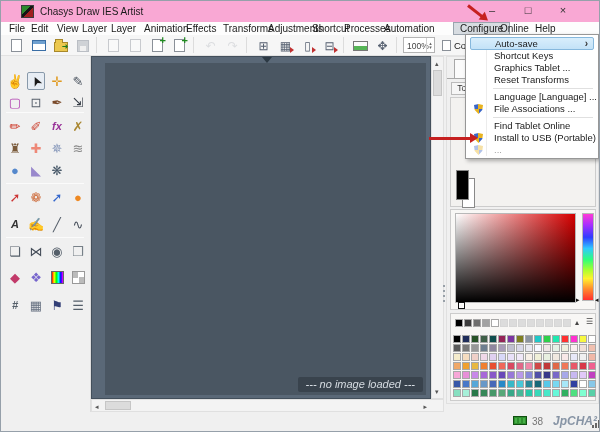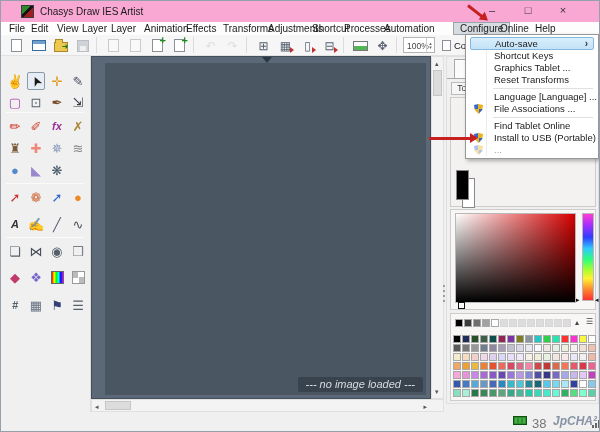--- a/index.html
+++ b/index.html
@@ -118,21 +118,21 @@
   #swmenu { position:absolute; left:135px; top:4px; font-size:8px; color:#444; line-height:1; }
   #palgrid { position:absolute; left:2px; top:21px; width:144px; display:flex; flex-wrap:wrap; }
   #splitgrip { position:absolute; left:-4px; top:228px; width:3px; }
   .grip-dot { width:2px; height:2px; background:#98a0a8; margin-bottom:3px; }
   
   #statusbar { position:absolute; left:0; top:411px; width:598px; height:19px; background:#f0f0f0; }
   #memchip { position:absolute; left:512px; top:4px; width:14px; height:9px; background:#2f8f2f;
     border:1px solid #0f4f0f; }
   #memchip::before { content:""; position:absolute; left:1px; top:1px; right:1px; bottom:1px;
     background:repeating-linear-gradient(90deg,#46b046 0 2px,#2f8f2f 2px 4px); }
-  #memvalue { position:absolute; left:531px; top:4px; font-size:13px; color:#777; }
+  #memvalue { position:absolute; left:531px; top:4px; font-size:10px; color:#777; }
   #brand { position:absolute; left:552px; top:2px; font-size:12px; font-weight:bold; font-style:italic; color:#8794a5; }
   #sigbars { position:absolute; left:591px; top:8px; display:flex; align-items:flex-end; gap:1px; height:8px; }
   #sigbars div { width:2px; background:#666; }
   
   #configmenu { position:absolute; left:464px; top:33px; width:134px; background:#fff;
     border:1px solid #979797; box-shadow:2px 2px 4px rgba(0,0,0,.3); padding:2px 3px; z-index:50; }
   #menugutter { position:absolute; left:20px; top:2px; bottom:2px; width:1px; background:#ececec; }
   .mi { position:relative; height:12px; line-height:12px; font-size:9.5px; color:#1a1a1a;
     padding-left:25px; white-space:nowrap; }
   .mi.hl { background:linear-gradient(#d9eefc,#c3e2f7); border:1px solid #86b8dd; border-radius:2px;

